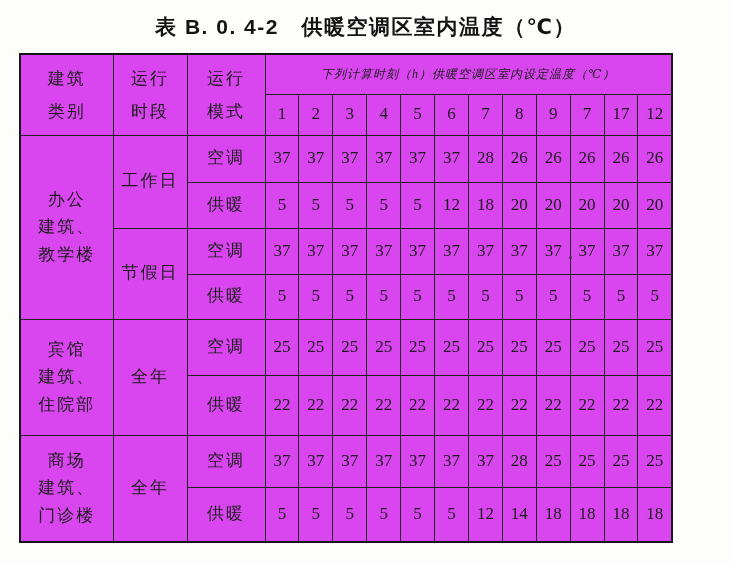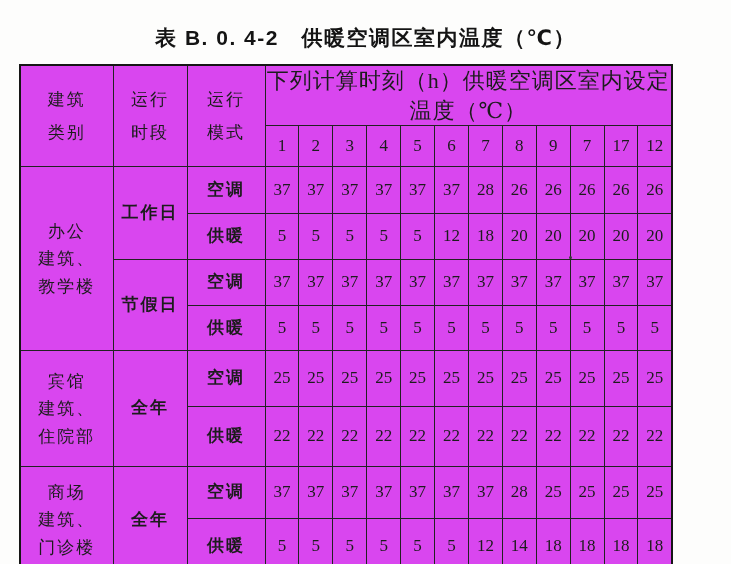--- a/index.html
+++ b/index.html
@@ -7,21 +7,21 @@
     margin: 0; padding: 0;
     width: 731px; height: 564px;
     background: #fdfdfc;
     font-family: "Liberation Serif", "DejaVu Serif", serif;
     color: #1c1c1c;
     overflow: hidden;
   }
   .page { width: 731px; height: 564px; }
 
   .doc-title {
-    padding-top: 24px;
+    padding-top: 13px;
     text-align: center;
     font-family: "Liberation Sans", "DejaVu Sans", sans-serif;
     font-weight: bold;
     font-size: 21px;
     letter-spacing: 1.5px;
     color: #141414;
     white-space: nowrap;
   }
 
   table.temp-table {
@@ -57,23 +57,23 @@
   tr.r5 { height: 60px; }
   tr.r6 { height: 52px; }
   tr.r7 { height: 55px; }
 
   .ml {                       
     white-space: pre-line;
     line-height: 1.62;
     letter-spacing: 2px;
   }
   th.head-label { white-space: pre-line; line-height: 1.95; letter-spacing: 2px; font-size: 17px; }
-  th.hours-title { font-size: 22px; letter-spacing: 1px; }
+  th.hours-title { font-size: 12px; letter-spacing: 1px; font-style: italic; }
   th.hour-cell { font-size: 17px; }
-  td.period-cell, td.mode-cell { letter-spacing: 2px; font-weight: bold; }
+  td.period-cell, td.mode-cell { letter-spacing: 2px; }
   td.v { font-size: 17px; }
 
   
   .artifact-dot {
     position: absolute;
     left: 569px; top: 256px;
     width: 3px; height: 3px;
     border-radius: 50%;
     background: #3a3a3a;
   }

